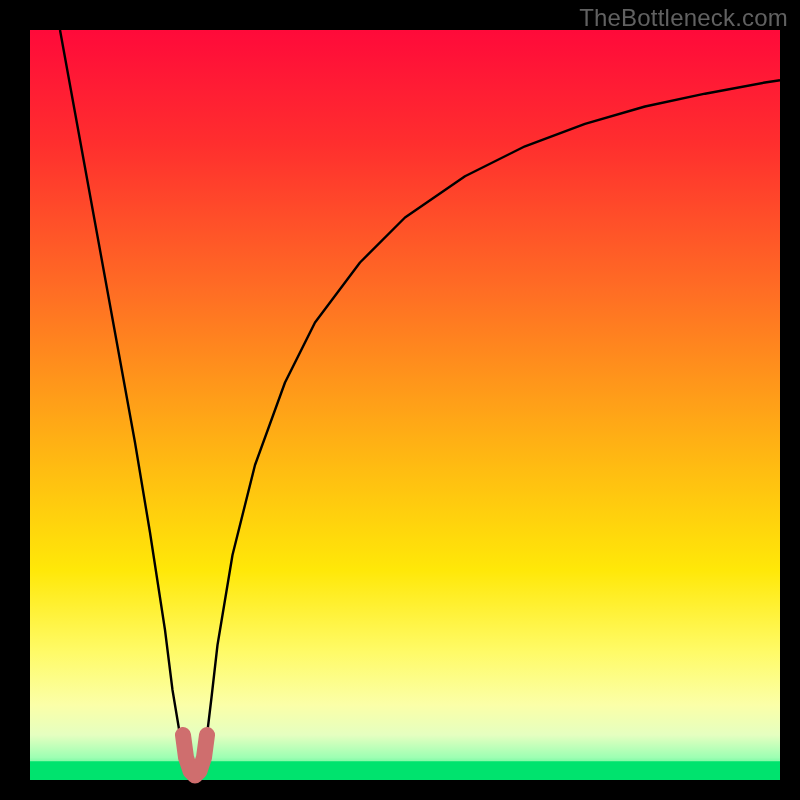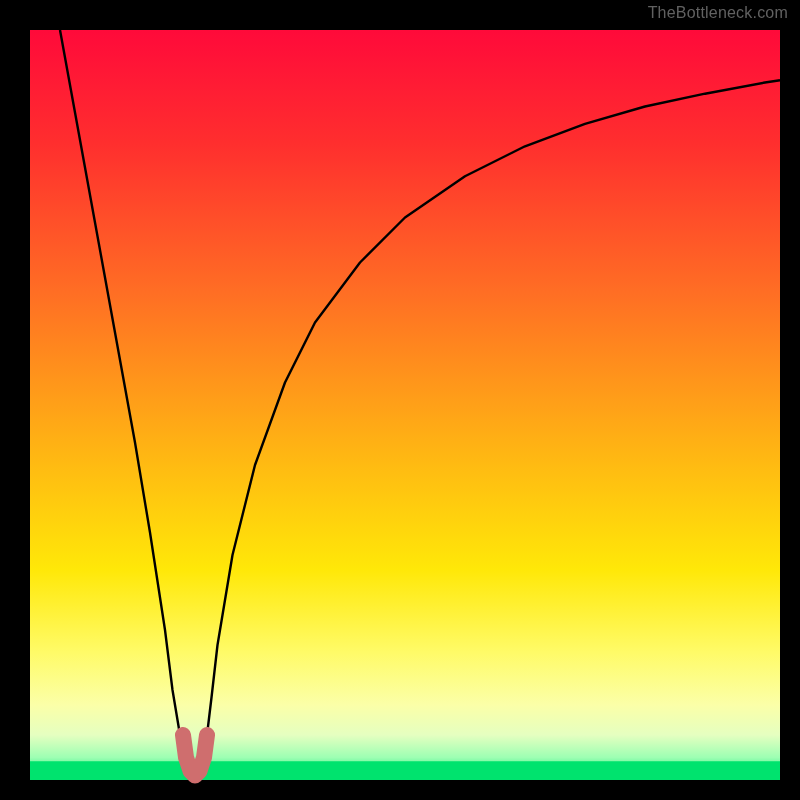--- a/index.html
+++ b/index.html
@@ -17,21 +17,21 @@
     top: 0;
     width: 800px;
     height: 800px;
     background: #000;
   }
   .watermark {
     position: absolute;
     top: 4px;
     right: 12px;
     color: #616161;
-    font-size: 16px;
+    font-size: 24px;
     font-weight: 500;
     letter-spacing: 0.2px;
     z-index: 10;
   }
   svg {
     position: absolute;
     left: 0;
     top: 0;
   }
 </style>

